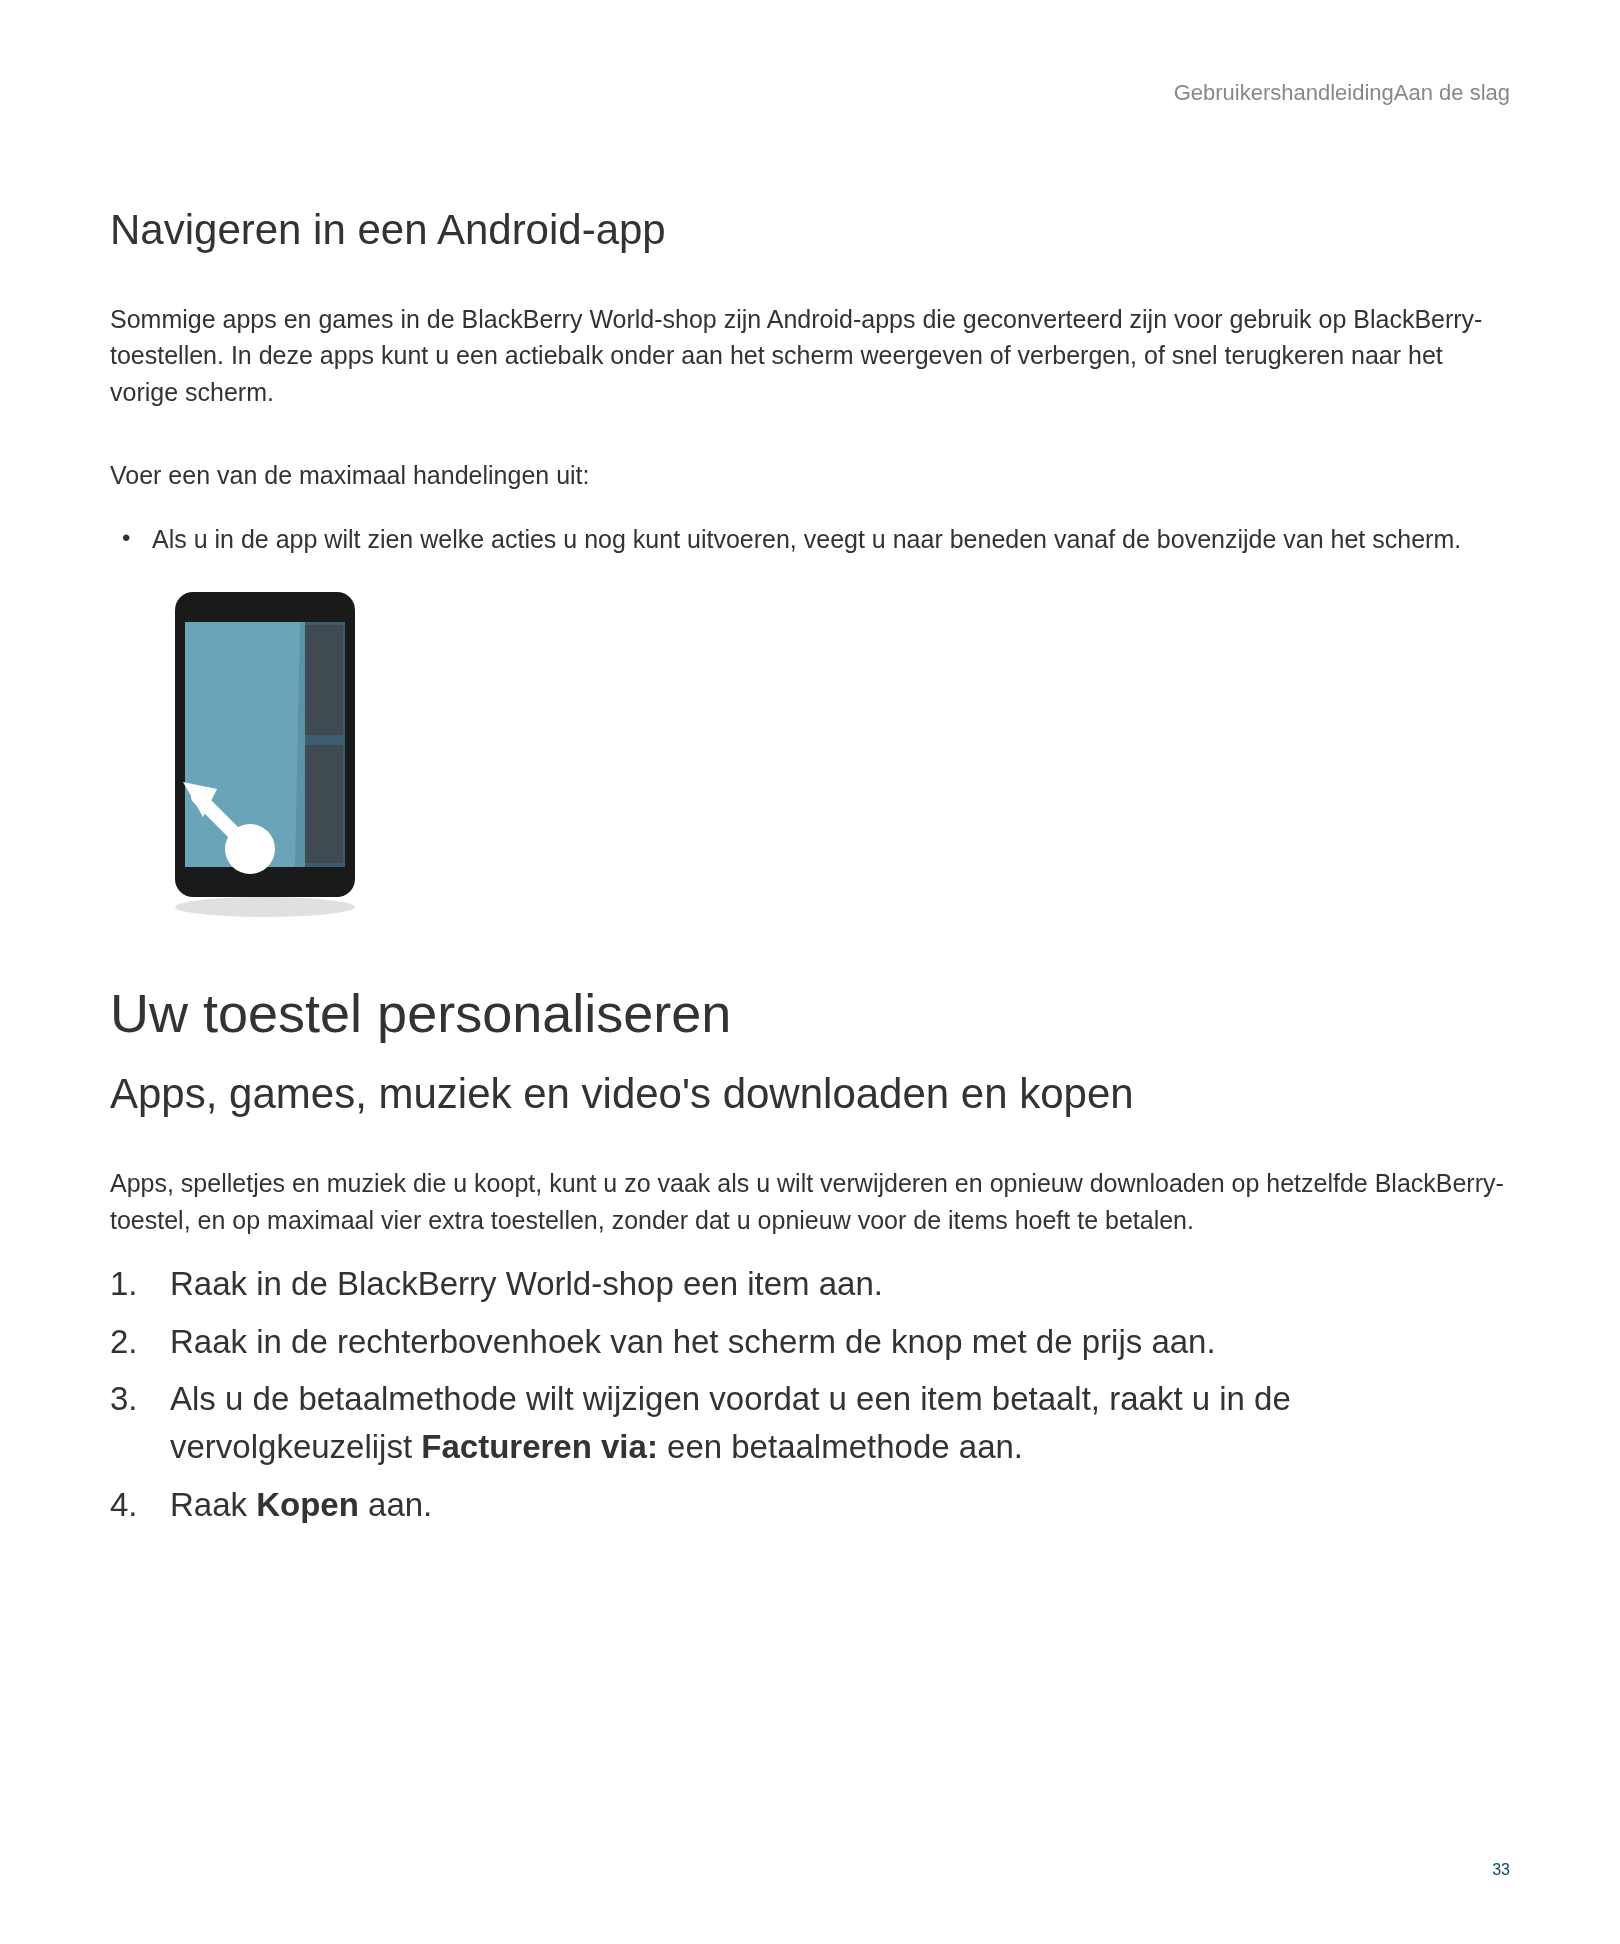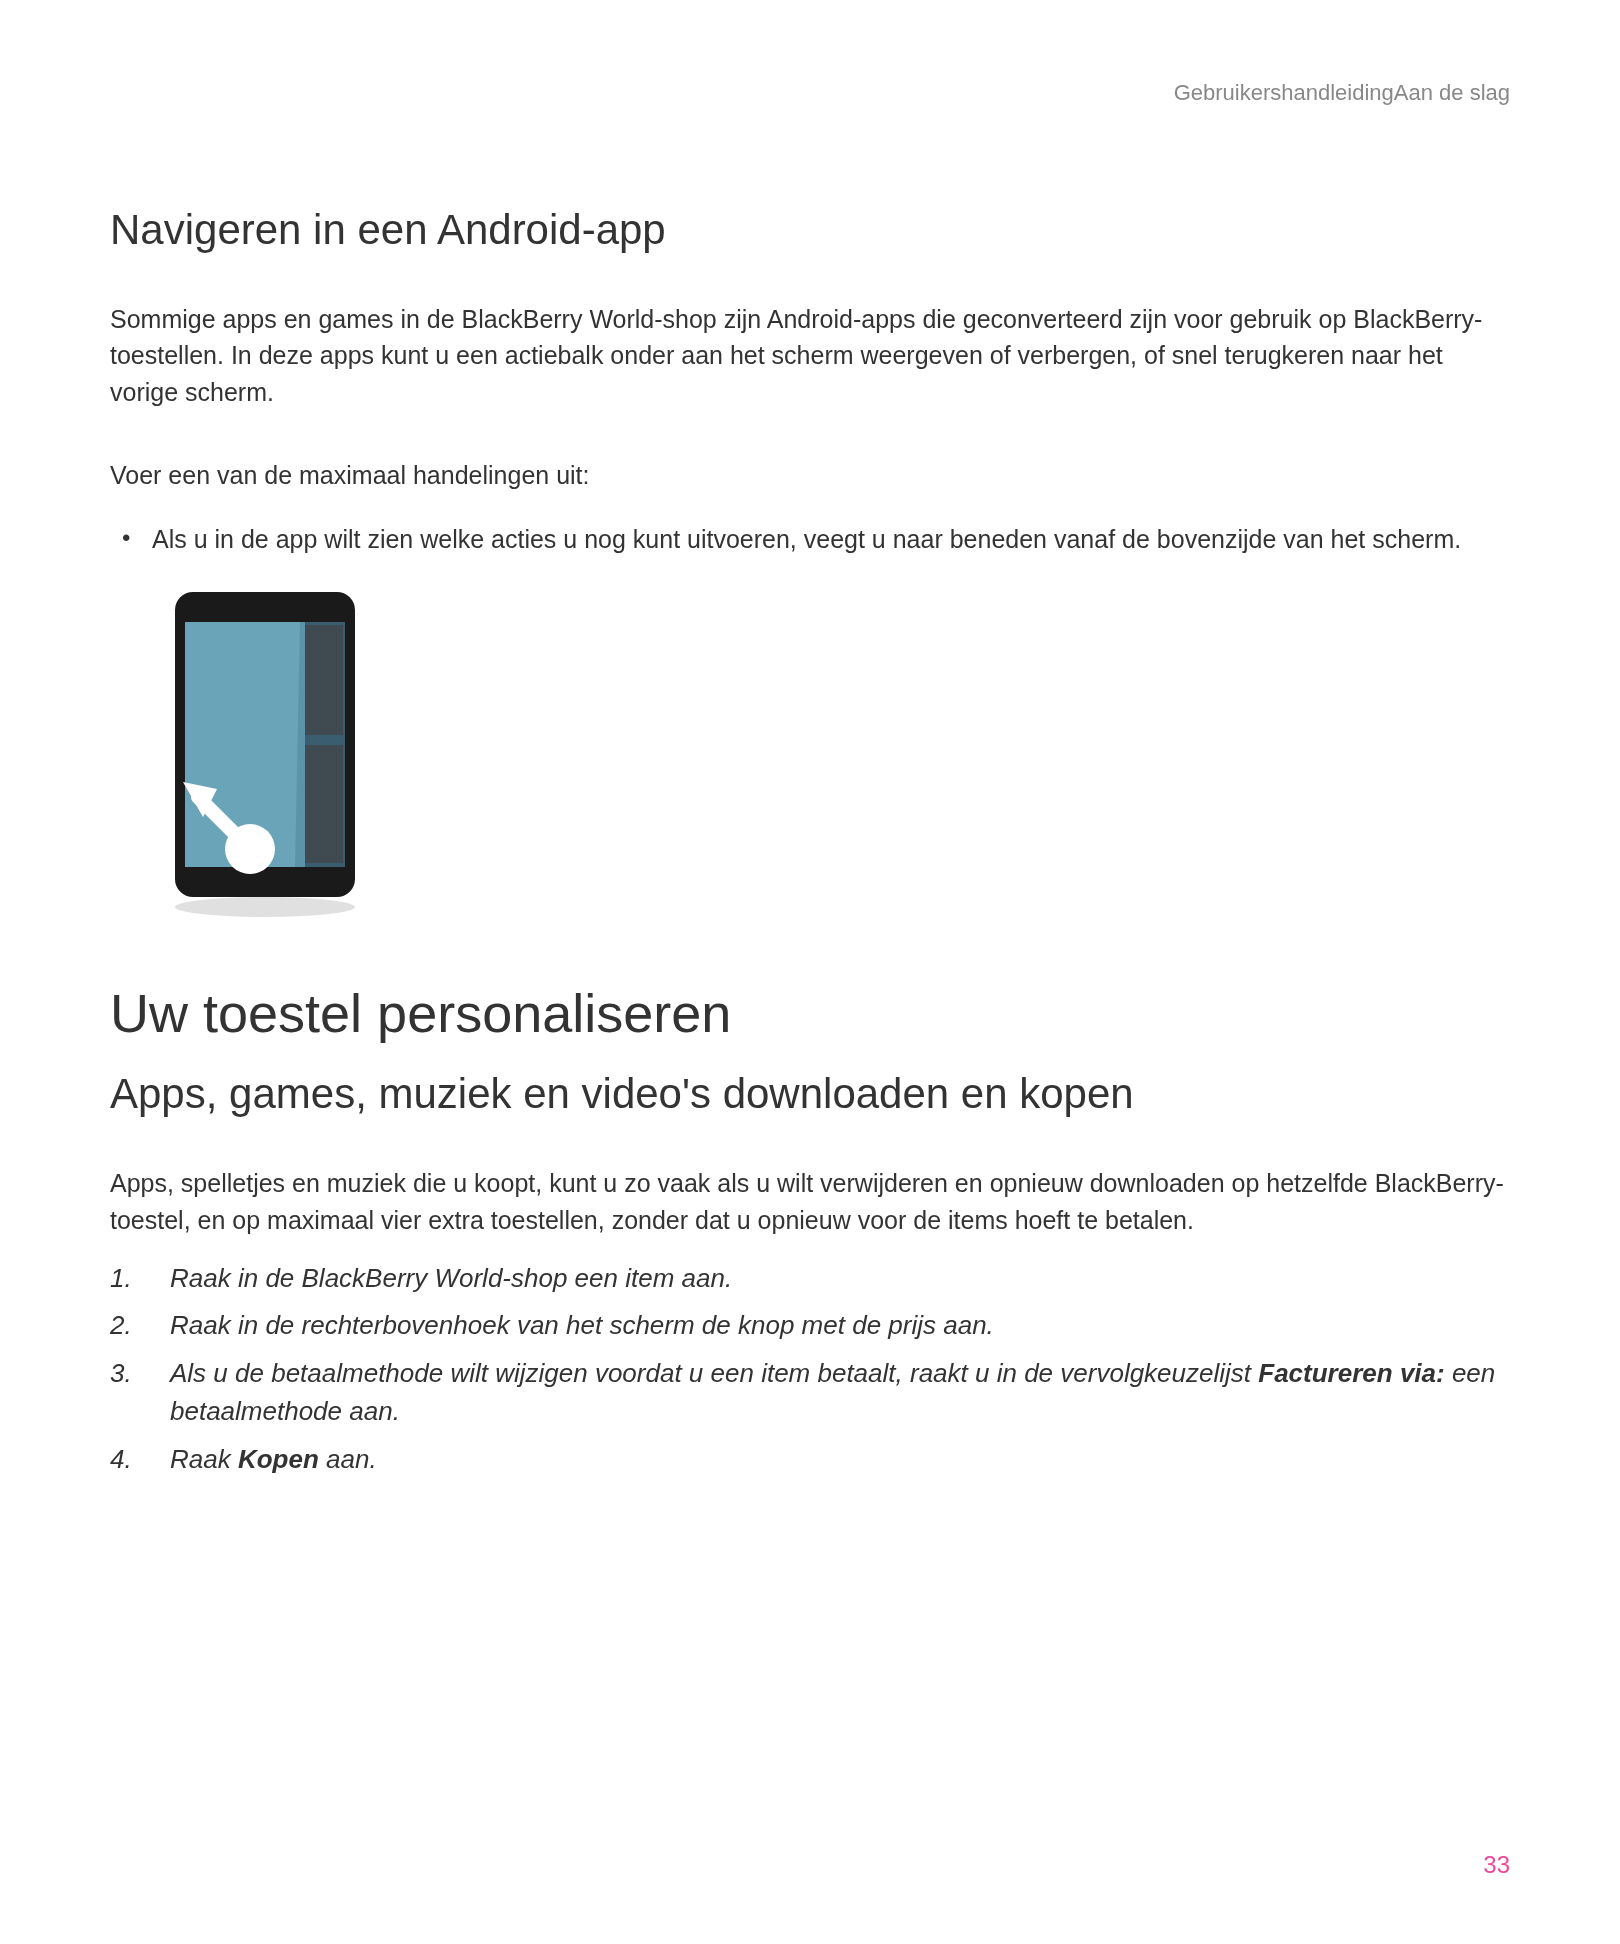--- a/index.html
+++ b/index.html
@@ -66,49 +66,48 @@
       top: 0;
       font-size: 24px;
     }
     ol {
       list-style: none;
       counter-reset: olcounter;
       margin-bottom: 20px;
     }
     ol li {
       counter-increment: olcounter;
-      font-size: 26px;
+      font-size: 33px;
       line-height: 1.45;
       position: relative;
       padding-left: 60px;
       margin-bottom: 10px;
       font-weight: 300;
-      font-style: italic;
     }
     ol li::before {
       content: counter(olcounter) ".";
       position: absolute;
       left: 0;
       top: 0;
     }
     .bold {
       font-weight: 600;
     }
     .phone-illustration {
       margin: 20px 0 30px 45px;
     }
     .phone-svg {
       display: block;
     }
     .page-number {
       position: absolute;
       bottom: 65px;
       right: 110px;
-      font-size: 24px;
-      color: #ec4899;
+      font-size: 16px;
+      color: #0c4a6e;
       font-weight: 300;
     }
   </style>
 </head>
 <body>
 
 <div class="header">
   <span>Gebruikershandleiding</span>
   <span>Aan de slag</span>
 </div>

